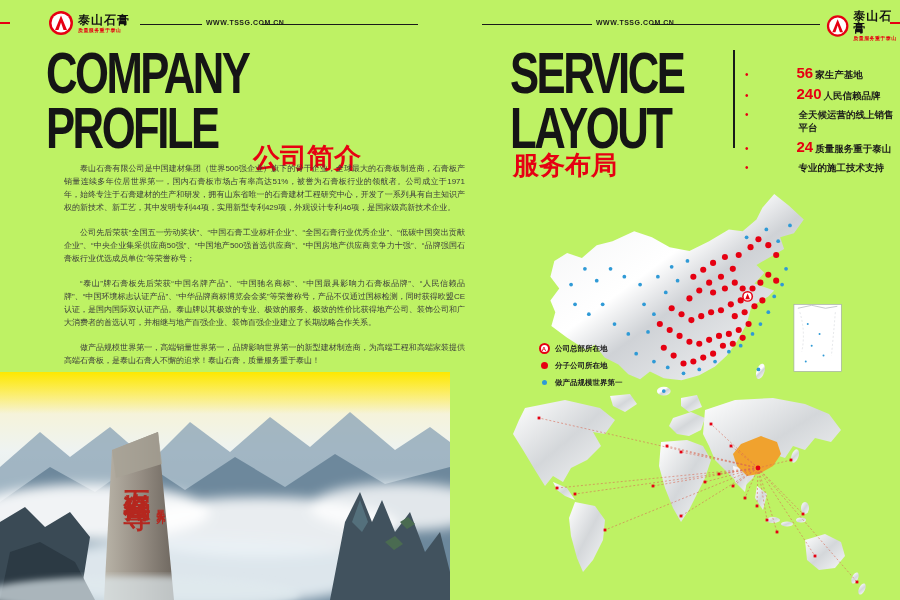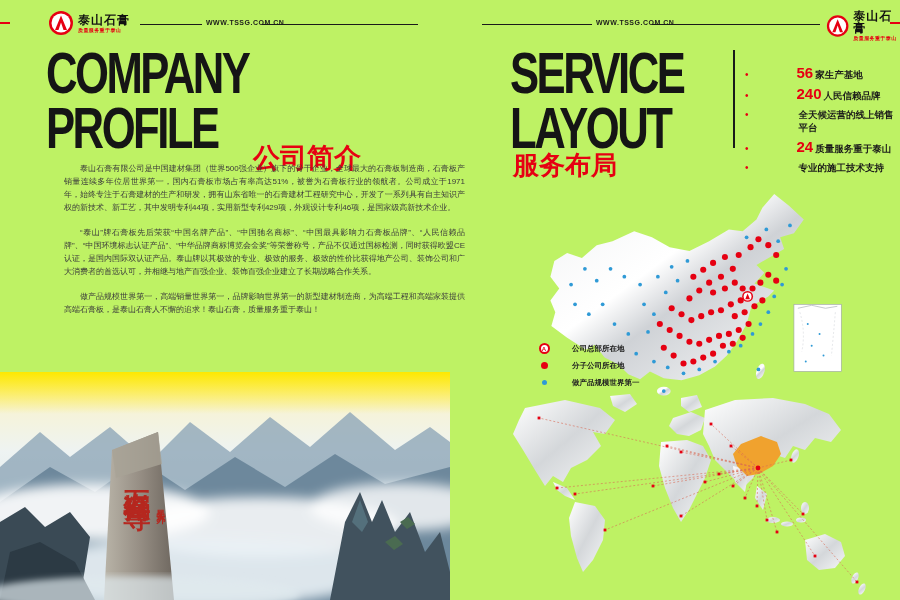--- a/index.html
+++ b/index.html
@@ -24,21 +24,21 @@
   .body-text p{margin:0 0 12px 0;text-indent:2em;}
   
   .vline{position:absolute;width:2px;background:#1a1a1a;}
   .hl-list{position:absolute;left:745px;top:66px;width:150px;}
   .hl-item{display:flex;align-items:baseline;margin-bottom:6px;line-height:13px;}
   .hl-bullet{color:#e60012;font-size:10px;margin-right:4px;line-height:13px;}
   .hl-num{color:#e60012;font-size:15px;font-weight:bold;margin-right:2px;line-height:13px;margin-left:44px;}
   .hl-txt{color:#1a1a1a;font-size:9.5px;font-weight:bold;}
   
   .legend{position:absolute;left:538px;top:340px;}
-  .lg-row{display:flex;align-items:center;height:17px;gap:17px;}
+  .lg-row{display:flex;align-items:center;height:17px;}
   .lg-mark{width:12px;display:flex;justify-content:center;margin-right:5px;}
   .lg-label{font-size:7.5px;color:#222;font-weight:bold;}
   .dot-red{width:7px;height:7px;border-radius:50%;background:#e60012;}
   .dot-blue{width:5px;height:5px;border-radius:50%;background:#2f9ad6;}
   .hq-mini{width:11px;height:11px;border-radius:50%;border:2px solid #e60012;background:#fff;
            display:flex;align-items:center;justify-content:center;font-size:6px;color:#e60012;font-weight:900;box-sizing:border-box;}
   svg{display:block;}
 </style>
 </head>
 <body>
@@ -76,20 +76,21 @@
     </div>
   </div>
   <div class="bleed" style="left:890px;"></div>
 
   <h1 class="big-title" style="left:46px;top:46px;">COMPANY
 PROFILE</h1>
   <div class="cn-title" style="left:253px;top:120px;font-size:27px;margin-top:20px;">公司简介</div>
 
   <div class="body-text">
     <p>泰山石膏有限公司是中国建材集团（世界500强企业）旗下的骨干企业，全球最大的石膏板制造商，石膏板产销量连续多年位居世界第一，国内石膏板市场占有率高达51%，被誉为石膏板行业的领航者。公司成立于1971年，始终专注于石膏建材的生产和研发，拥有山东省唯一的石膏建材工程研究中心，开发了一系列具有自主知识产权的新技术、新工艺，其中发明专利44项，实用新型专利429项，外观设计专利46项，是国家级高新技术企业。</p>
+    <p>公司先后荣获“全国五一劳动奖状”、“中国石膏工业标杆企业”、“全国石膏行业优秀企业”、“低碳中国突出贡献企业”、“中央企业集采供应商50强”、“中国地产500强首选供应商”、“中国房地产供应商竞争力十强”、“品牌强国石膏板行业优选成员单位”等荣誉称号；</p>
     <p>“泰山”牌石膏板先后荣获“中国名牌产品”、“中国驰名商标”、“中国最具影响力石膏板品牌”、“人民信赖品牌”、“中国环境标志认证产品”、“中华品牌商标博览会金奖”等荣誉称号，产品不仅通过国标检测，同时获得欧盟CE认证，是国内国际双认证产品。泰山牌以其极致的专业、极致的服务、极致的性价比获得地产公司、装饰公司和广大消费者的首选认可，并相继与地产百强企业、装饰百强企业建立了长期战略合作关系。</p>
     <p>做产品规模世界第一，高端销量世界第一，品牌影响世界第一的新型建材制造商，为高端工程和高端家装提供高端石膏板，是泰山石膏人不懈的追求！泰山石膏，质量服务重于泰山！</p>
   </div>
 
   <div class="abs" style="left:0;top:372px;width:450px;height:228px;">
     <svg width="450" height="228" viewBox="0 0 450 228">
       <defs>
         <linearGradient id="sky" x1="0" y1="0" x2="0" y2="1">
           <stop offset="0" stop-color="#fdf3c0"></stop>
             <stop offset="0.35" stop-color="#eef3f2"></stop>

